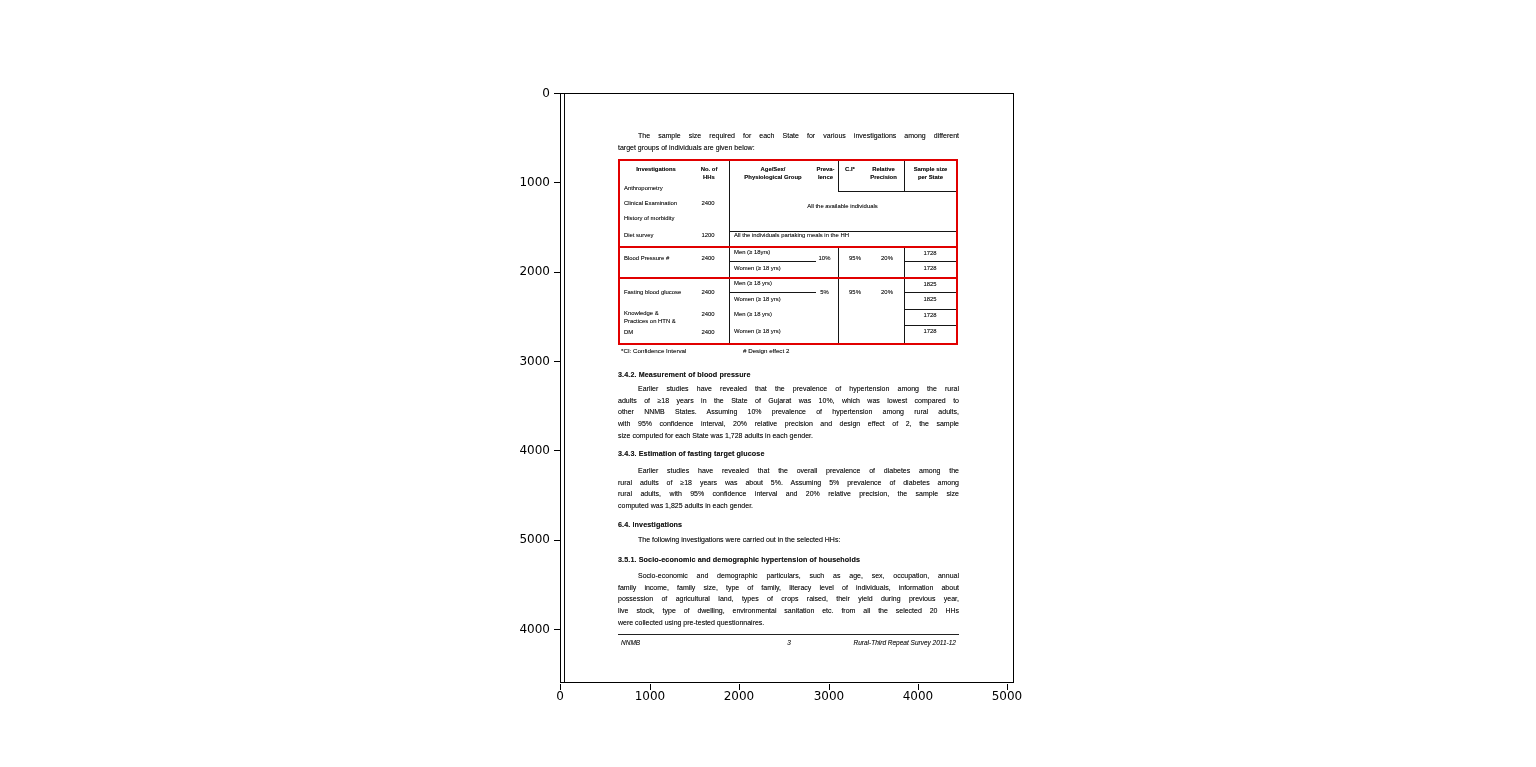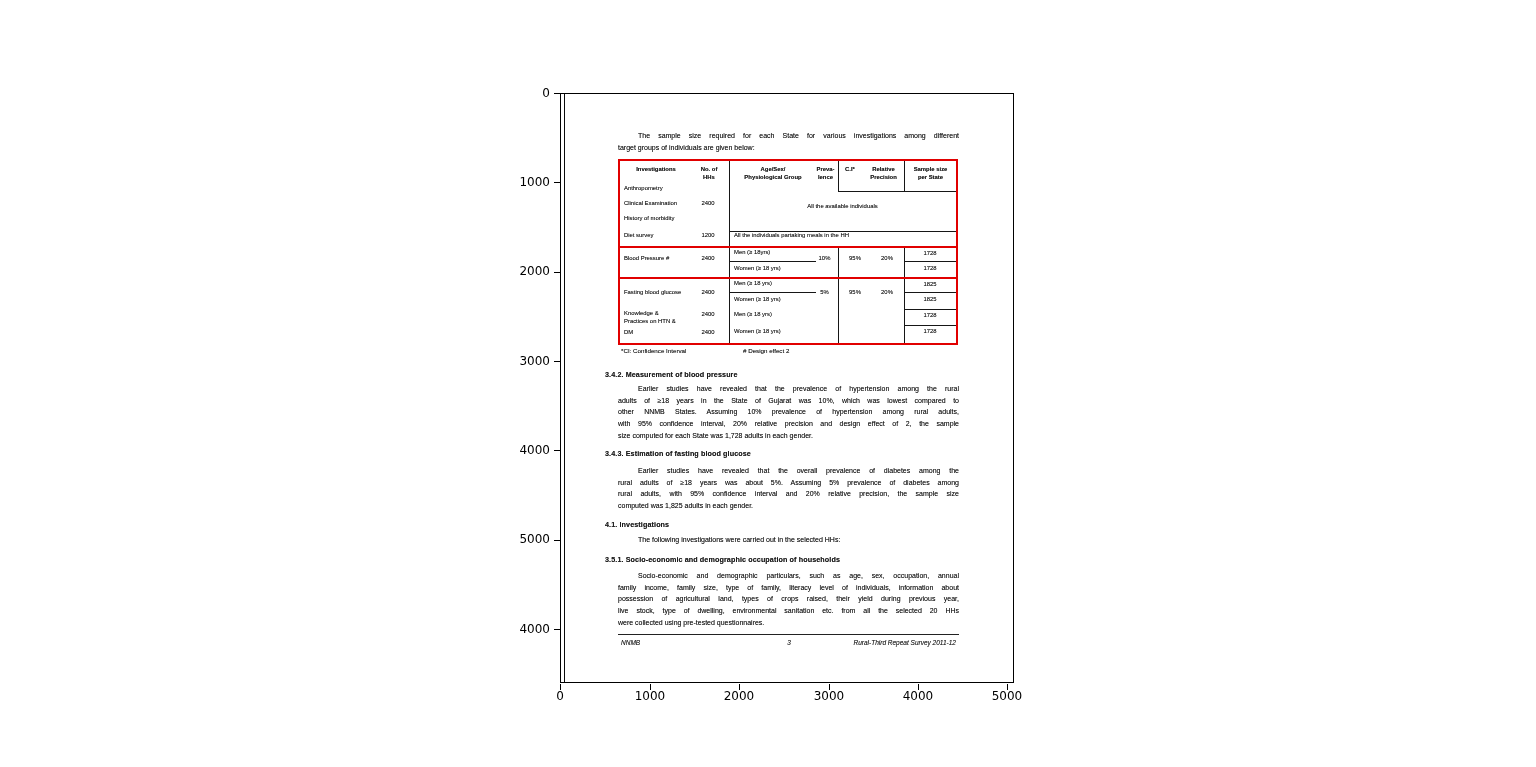--- a/index.html
+++ b/index.html
@@ -8,21 +8,21 @@
   .axes{position:absolute;left:560px;top:93px;width:454px;height:590px;border:1px solid #000;box-sizing:border-box;background:#fff;}
   .ylab{position:absolute;left:498px;width:52px;text-align:right;font-size:12px;color:#000;font-family:"DejaVu Sans",sans-serif;}
   .xlab{position:absolute;width:60px;text-align:center;font-size:12px;color:#000;font-family:"DejaVu Sans",sans-serif;}
   .tick{position:absolute;background:#000;}
   .scan{position:absolute;color:#1c1c1c;text-shadow:0 0 0.6px rgba(50,50,50,0.65);}
   .para{position:absolute;left:57px;width:341px;}
   .pline{font-size:7px;line-height:11.7px;height:11.7px;text-align:justify;text-align-last:justify;overflow:hidden;}
   .ilh{line-height:12px;height:12px;}
   .first{text-indent:20px;}
   .last{text-align-last:left;}
-  .h{position:absolute;left:44px;font-size:7.2px;font-weight:bold;letter-spacing:0.1px;}
+  .h{position:absolute;left:57px;font-size:7.2px;font-weight:bold;letter-spacing:0.1px;}
   .tbl{position:absolute;left:57px;top:65px;width:340px;height:186px;border:2px solid #e10000;box-sizing:border-box;background:#fff;}
   .cell{position:absolute;font-size:5.9px;line-height:7px;white-space:nowrap;}
   .hc{font-weight:bold;text-align:center;line-height:8px;white-space:normal;}
   .ctr{text-align:center;}
   .vl{position:absolute;width:1px;background:#161616;}
   .hl{position:absolute;height:1px;background:#161616;}
   .rl{position:absolute;left:0;width:336px;height:2px;background:#e10000;}
   .fnote{position:absolute;font-size:6.2px;}
   .foot{position:absolute;font-size:6.5px;font-style:italic;color:#2a2a2a;}
   .rule{position:absolute;left:57px;width:341px;height:1px;background:#222;}
@@ -159,34 +159,34 @@
 
     <div class="h scan" style="top:276px">3.4.2. Measurement of blood pressure</div>
     <div class="para scan" style="top:289px">
       <div class="pline first">Earlier studies have revealed that the prevalence of hypertension among the rural</div>
       <div class="pline">adults of ≥18 years in the State of Gujarat was 10%, which was lowest compared to</div>
       <div class="pline">other NNMB States. Assuming 10% prevalence of hypertension among rural adults,</div>
       <div class="pline">with 95% confidence interval, 20% relative precision and design effect of 2, the sample</div>
       <div class="pline last">size computed for each State was 1,728 adults in each gender.</div>
     </div>
 
-    <div class="h scan" style="top:355px">3.4.3. Estimation of fasting blood glucose</div>
+    <div class="h scan" style="top:355px">3.4.3. Estimation of fasting target glucose</div>
     <div class="para scan" style="top:371px">
       <div class="pline first">Earlier studies have revealed that the overall prevalence of diabetes among the</div>
       <div class="pline">rural adults of ≥18 years was about 5%. Assuming 5% prevalence of diabetes among</div>
       <div class="pline">rural adults, with 95% confidence interval and 20% relative precision, the sample size</div>
       <div class="pline last">computed was 1,825 adults in each gender.</div>
     </div>
 
-    <div class="h scan" style="top:426px">4.1. Investigations</div>
+    <div class="h scan" style="top:426px">6.4. Investigations</div>
     <div class="para scan" style="top:440px">
       <div class="pline first last">The following investigations were carried out in the selected HHs:</div>
     </div>
 
-    <div class="h scan" style="top:461px">3.5.1. Socio-economic and demographic occupation of households</div>
+    <div class="h scan" style="top:461px">3.5.1. Socio-economic and demographic hypertension of households</div>
     <div class="para scan" style="top:476px">
       <div class="pline first">Socio-economic and demographic particulars, such as age, sex, occupation, annual</div>
       <div class="pline">family income, family size, type of family, literacy level of individuals, information about</div>
       <div class="pline">possession of agricultural land, types of crops raised, their yield during previous year,</div>
       <div class="pline">live stock, type of dwelling, environmental sanitation etc. from all the selected 20 HHs</div>
       <div class="pline last">were collected using pre-tested questionnaires.</div>
     </div>
 
     <div class="rule" style="top:540px"></div>
     <div class="foot scan" style="left:60px;top:545px">NNMB</div>

